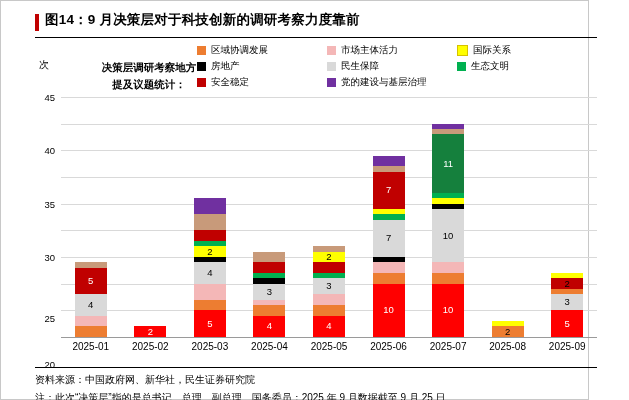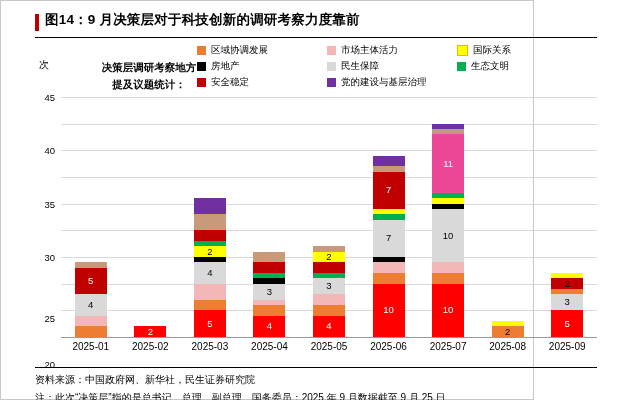--- a/index.html
+++ b/index.html
@@ -9,21 +9,21 @@
   body {
     width: 629px;
     height: 400px;
     background: #ffffff;
     font-family: "Liberation Sans", sans-serif;
     color: #1a1a1a;
     overflow: hidden;
   }
   .page {
     position: relative;
-    width: 534px;
+    width: 589px;
     height: 400px;
     box-sizing: border-box;
     border: 1px solid #c8c8c8;
     background: #fff;
   }
   
   .title-wrap {
     position: absolute;
     left: 0;
     top: 10px;
@@ -376,21 +376,21 @@
             <span>10</span>
           </div>
           <div class="seg light" style="bottom: 53.3333px; height: 10.6667px; background: rgb(237, 125, 49);"></div>
           <div class="seg light" style="bottom: 64px; height: 10.6667px; background: rgb(244, 183, 183);"></div>
           <div class="seg light" style="bottom: 74.6667px; height: 53.3333px; background: rgb(217, 217, 217);">
             <span>10</span>
           </div>
           <div class="seg light" style="bottom: 128px; height: 5.33333px; background: rgb(0, 0, 0);"></div>
           <div class="seg light" style="bottom: 133.333px; height: 5.33333px; background: rgb(255, 255, 0); border-top: 0px;"></div>
           <div class="seg light" style="bottom: 138.667px; height: 5.33333px; background: rgb(0, 176, 80);"></div>
-          <div class="seg dark" style="bottom: 144px; height: 58.6667px; background: #ec4899; text-align: center;">
+          <div class="seg dark" style="bottom: 144px; height: 58.6667px; background: #15803d; text-align: center;">
             <span>11</span>
           </div>
           <div class="seg light" style="bottom: 202.667px; height: 5.33333px; background: rgb(200, 154, 122);"></div>
           <div class="seg light" style="bottom: 208px; height: 5.33333px; background: rgb(112, 48, 160);"></div>
         </div>
       </div>
       <div class="xlabel" style="left: 359.111px;">2025-07</div>
       <div class="bar-col" style="left: 418.667px; height: 240px;">
         <div class="bar-stack">
           <div class="seg light" style="bottom: 0px; height: 10.6667px; background: rgb(237, 125, 49);">

